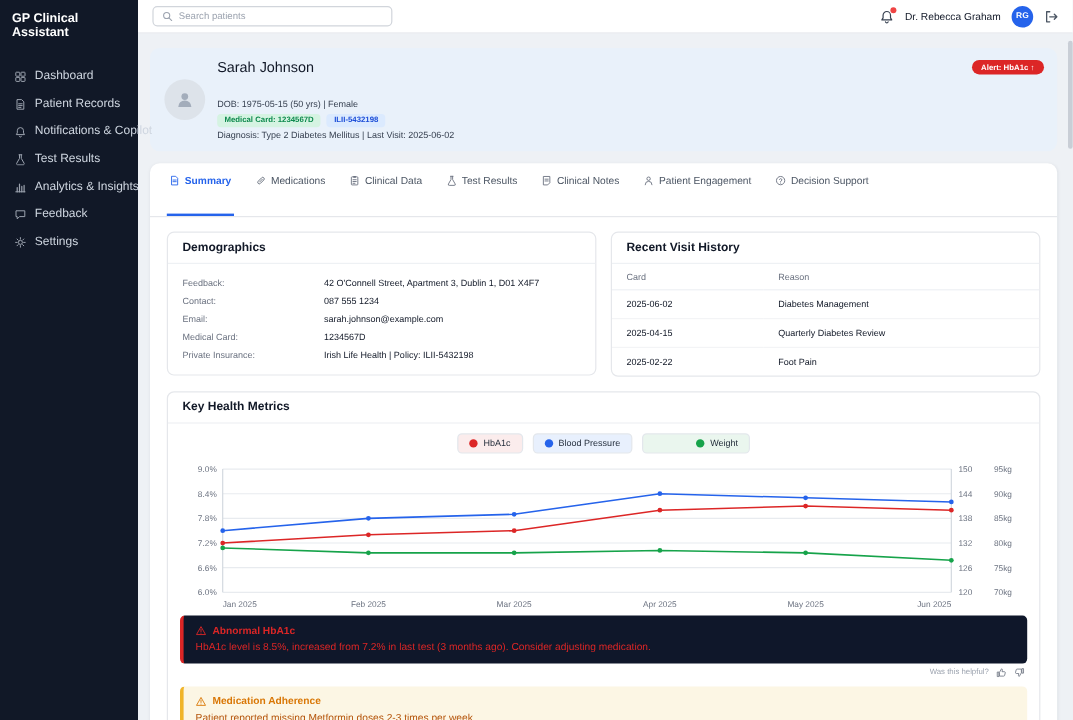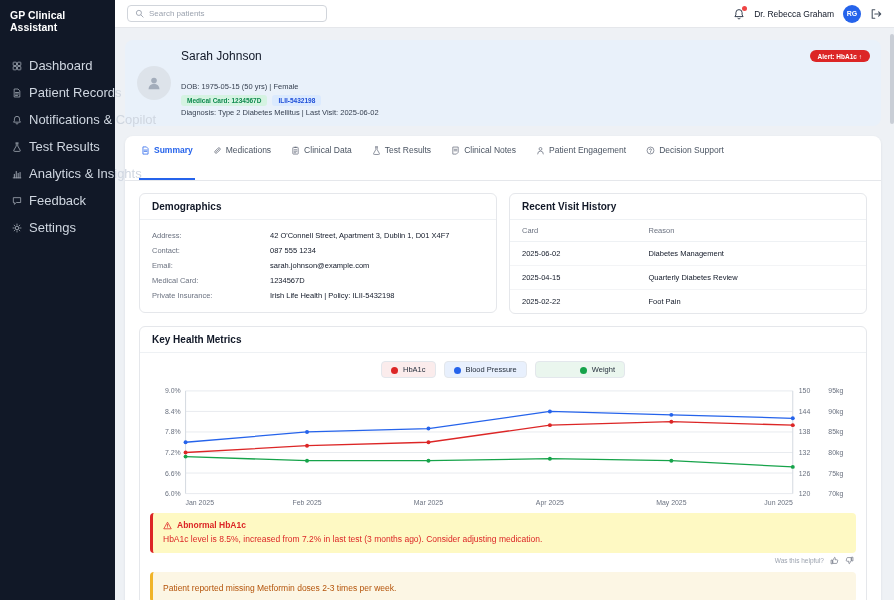--- a/index.html
+++ b/index.html
@@ -3,21 +3,21 @@
 <meta charset="utf-8">
 <style>
   *{box-sizing:border-box;margin:0;padding:0}
   html,body{width:894px;height:600px;overflow:hidden}
   body{font-family:"Liberation Sans",sans-serif;background:#eef1f5;color:#111827;position:relative}
 
   
   .sidebar{position:absolute;left:0;top:0;width:115px;height:600px;background:#111827;z-index:3}
   .brand{color:#fff;font-size:10.5px;font-weight:bold;padding:9px 10px;line-height:1.15}
   .nav{margin-top:10px}
-  .nav-item{display:flex;align-items:center;gap:7px;padding:6px 12px;color:#cfd6e0;font-size:13px;cursor:pointer;white-space:nowrap}
+  .nav-item{display:flex;align-items:center;gap:7px;padding:6px 12px;color:#cfd6e0;font-size:10px;cursor:pointer;white-space:nowrap}
   .nav-item .ic{width:10px;height:10px;color:#9ca3af;flex:none}
 
   
   .topbar{position:absolute;left:115px;top:0;right:0;height:28px;background:#fff;border-bottom:1px solid #e5e7eb;display:flex;align-items:center;padding:0 12px;z-index:2}
   .search-box{display:flex;align-items:center;gap:5px;border:1px solid #d1d5db;border-radius:4px;height:17px;width:200px;padding:0 7px;background:#fff}
   .search-box .ic{width:9px;height:9px;color:#9ca3af;flex:none}
   .search-box input{border:0;outline:0;font-size:8px;width:100%;font-family:inherit;color:#374151;background:transparent}
   .search-box input::placeholder{color:#9ca3af}
   .topbar-right{margin-left:auto;display:flex;align-items:center;gap:9px}
   .bell{position:relative;width:12px;height:12px;color:#374151;cursor:pointer}
@@ -53,21 +53,21 @@
   .demo-row{display:flex;font-size:7.5px;padding:3px 0}
   .demo-label{width:118px;color:#6b7280;flex:none}
   .demo-value{color:#111827}
   .visits-table{width:100%;border-collapse:collapse;font-size:7.5px}
   .visits-table th{text-align:left;color:#6b7280;font-weight:normal;padding:6px 12px;border-bottom:1px solid #eef1f4}
   .visits-table td{padding:7px 12px;border-bottom:1px solid #f3f4f6}
   .visits-table tr:last-child td{border-bottom:0}
 
   .metrics{margin-top:12px}
   .legend{display:flex;justify-content:center;gap:8px;padding:8px 0 3px}
-  .legend-pill{display:flex;align-items:flex-end;gap:5px;border:1px solid #e3e7ec;border-radius:4px;padding:3px 9px;font-size:7.5px;color:#1f2937;cursor:pointer}
+  .legend-pill{display:flex;align-items:center;gap:5px;border:1px solid #e3e7ec;border-radius:4px;padding:3px 9px;font-size:7.5px;color:#1f2937;cursor:pointer}
   .legend-dot{width:7px;height:7px;border-radius:50%}
   .chart-wrap{padding:2px 10px 0}
   #metrics-chart{width:100%;display:block}
 
   .alerts{padding:4px 10px 12px;display:flex;flex-direction:column;gap:7px}
   .alert-box{border-left:3px solid;border-radius:4px;padding:7px 10px 8px}
   .alert-title{display:flex;align-items:center;gap:5px;font-size:8.5px;font-weight:bold}
   .alert-title .ic{width:9px;height:9px;flex:none}
   .alert-msg{font-size:8.5px;margin-top:4px;line-height:1.3}
   .helpful{display:flex;justify-content:flex-end;align-items:center;gap:6px;margin-top:3px;padding-right:2px}
@@ -271,21 +271,21 @@
           <span class="tab-label">Decision Support</span>
         </div>
       </div>
     <div class="content">
       <div class="row2">
 
         <div class="card">
           <div class="card-title">Demographics</div>
           <div class="demo-rows" id="demo-rows">
               <div class="demo-row">
-                <span class="demo-label">Address:</span>
+                <span class="demo-label">Feedback:</span>
                 <span class="demo-value">42 O'Connell Street, Apartment 3, Dublin 1, D01 X4F7</span>
               </div>
               <div class="demo-row">
                 <span class="demo-label">Contact:</span>
                 <span class="demo-value">087 555 1234</span>
               </div>
               <div class="demo-row">
                 <span class="demo-label">Email:</span>
                 <span class="demo-value">sarah.johnson@example.com</span>
               </div>
@@ -396,21 +396,21 @@
               <circle cx="36" cy="74.56" r="2" fill="#16a34a"></circle>
               <circle cx="159" cy="78.72" r="2" fill="#16a34a"></circle>
               <circle cx="282" cy="78.72" r="2" fill="#16a34a"></circle>
               <circle cx="405" cy="76.63999999999999" r="2" fill="#16a34a"></circle>
               <circle cx="528" cy="78.72" r="2" fill="#16a34a"></circle>
               <circle cx="651" cy="84.96" r="2" fill="#16a34a"></circle>
             </svg>
         </div>
         <div class="alerts" id="alerts">
             <div class="alert-wrap">
-              <div class="alert-box" style="background: #fef9c3; border-left-color: rgb(220, 38, 38);">
+              <div class="alert-box" style="background: #0f172a; border-left-color: rgb(220, 38, 38);">
                 <div class="alert-title" style="color: rgb(220, 38, 38);">
                   <span class="ic">
                     <svg viewBox="0 0 12 12">
                       <path d="M6 1.6 11 10.4H1z" fill="none" stroke="currentColor" stroke-width="1" stroke-linejoin="round"></path>
                       <path d="M6 4.6v2.6" stroke="currentColor" stroke-width="1" stroke-linecap="round"></path>
                       <circle cx="6" cy="8.8" r=".6" fill="currentColor"></circle>
                     </svg>
                   </span>
                   <span>Abnormal HbA1c</span>
                 </div>
@@ -427,20 +427,30 @@
                   <svg viewBox="0 0 12 12">
                     <g transform="rotate(180 6 6)">
                       <path d="M1.4 5.4h1.8v5H1.4z M3.8 9.9V5.8l2.3-4c.55 0 1 .45 1 1L6.7 5h2.7c.6 0 1.05.56.9 1.15l-.7 2.9a1.1 1.1 0 0 1-1.07.85H3.8z" fill="none" stroke="currentColor" stroke-width=".9" stroke-linejoin="round"></path>
                     </g>
                   </svg>
                 </span>
               </div>
             </div>
             <div class="alert-wrap">
               <div class="alert-box" style="background: rgb(252, 246, 228); border-left-color: rgb(240, 180, 41);">
+                <div class="alert-title" style="color: rgb(217, 119, 6);">
+                  <span class="ic">
+                    <svg viewBox="0 0 12 12">
+                      <path d="M6 1.6 11 10.4H1z" fill="none" stroke="currentColor" stroke-width="1" stroke-linejoin="round"></path>
+                      <path d="M6 4.6v2.6" stroke="currentColor" stroke-width="1" stroke-linecap="round"></path>
+                      <circle cx="6" cy="8.8" r=".6" fill="currentColor"></circle>
+                    </svg>
+                  </span>
+                  <span>Medication Adherence</span>
+                </div>
                 <div class="alert-msg" style="color: rgb(180, 83, 9);">Patient reported missing Metformin doses 2-3 times per week.</div>
               </div>
               <div class="helpful">
                 <span class="helpful-label">Was this helpful?</span>
                 <span class="ic thumb-btn">
                   <svg viewBox="0 0 12 12">
                     <path d="M1.4 5.4h1.8v5H1.4z M3.8 9.9V5.8l2.3-4c.55 0 1 .45 1 1L6.7 5h2.7c.6 0 1.05.56.9 1.15l-.7 2.9a1.1 1.1 0 0 1-1.07.85H3.8z" fill="none" stroke="currentColor" stroke-width=".9" stroke-linejoin="round"></path>
                   </svg>
                 </span>
                 <span class="ic thumb-btn">

